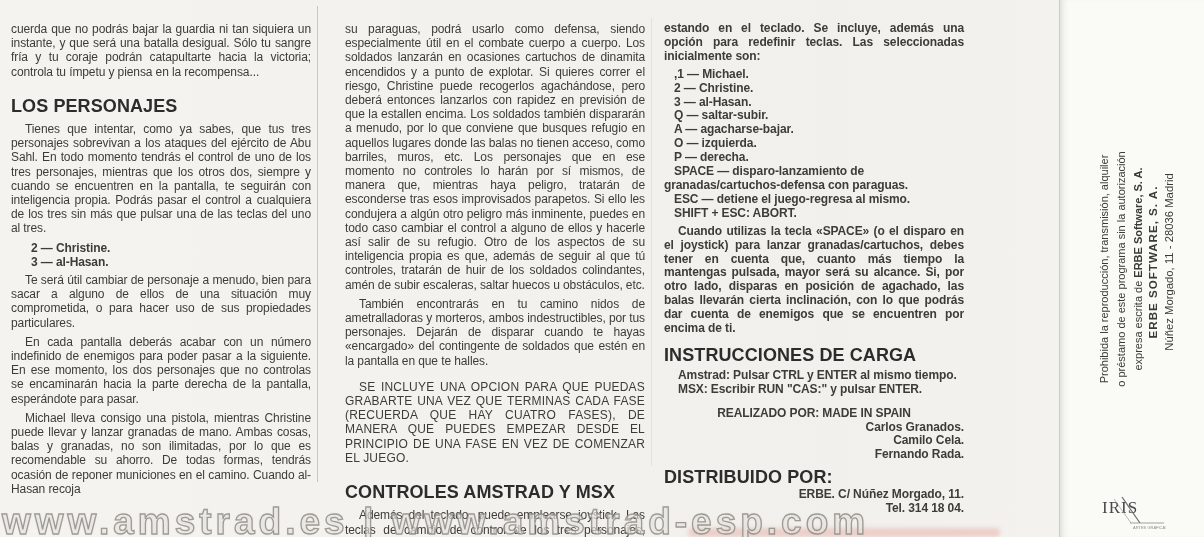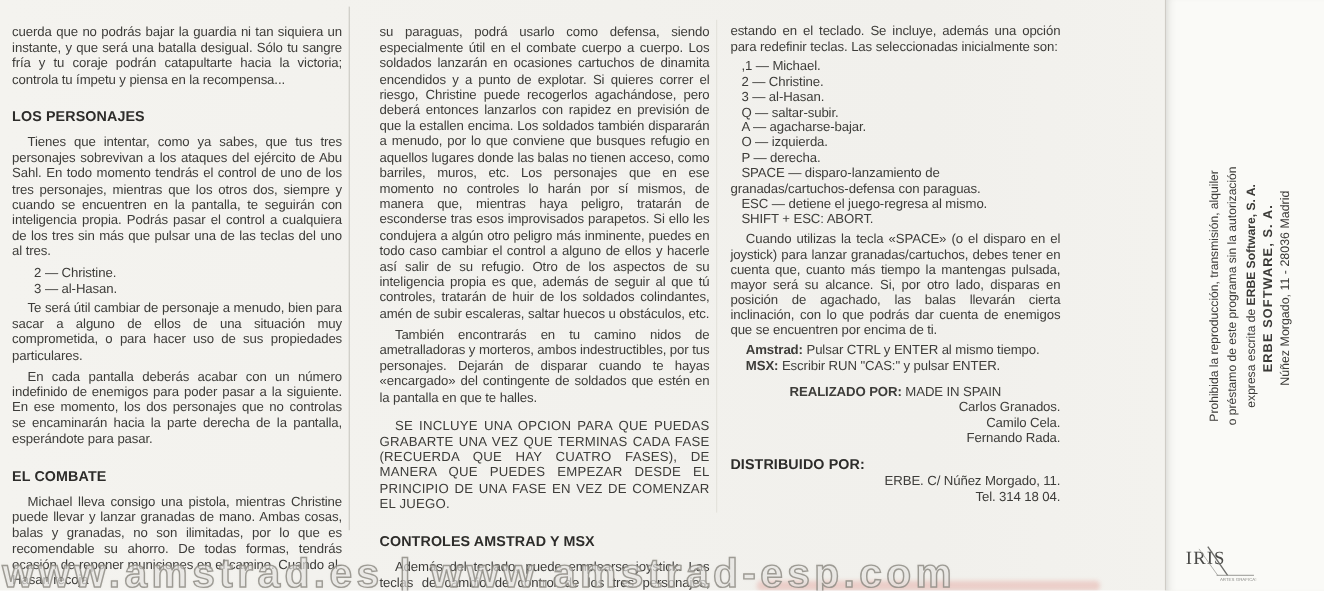--- a/index.html
+++ b/index.html
@@ -4,28 +4,28 @@
 <style>
   html,body{margin:0;padding:0;}
   .sheet{
     position:relative; width:1204px; height:537px; overflow:hidden;
     background:linear-gradient(90deg,#f4f3ef 0%,#f1f0ec 70%,#f3f2ee 88%);
     font-family:"Liberation Sans", sans-serif;
     color:#3d3c39;
   }
   .col{position:absolute; top:22px; width:300px; font-size:12px; line-height:14.2px; letter-spacing:-0.1px; text-align:justify;}
   .col p{margin:0 0 5px;}
-  .col h3{font-size:13px; font-weight:bold; color:#2d2c2a; letter-spacing:0.1px; margin:20px 0 9px; text-align:left;}
+  .col h3{font-size:18px; font-weight:bold; color:#2d2c2a; letter-spacing:0.1px; margin:20px 0 9px; text-align:left;}
   .ind{text-indent:14px;}
   .col1{left:11px;}
   .col2{left:345px;}
   .col3{left:664px; line-height:13.9px;}
-  .col3 p{margin:0 0 4px;}
+  .col3 p{margin:0 0 4px;font-weight:bold;}
   .col3 h3{margin:13px 0 6px;}
-  ul.keys{list-style:none; margin:3px 0 4px; padding:0; text-align:left;}
+  ul.keys{list-style:none; margin:3px 0 4px; padding:0; text-align:left;font-weight:bold;}
   .col1 ul.keys li{text-indent:20px;}
   .col3 ul.keys li{text-indent:10px;}
   .upper{letter-spacing:0.2px; margin-top:12px !important;}
   .load{text-indent:14px; margin:0 !important;}
   .tight{margin:0 !important; text-align:right;}
   .made{margin:10px 0 0 !important; text-align:center;}
   .zigurat{margin:10px 0 0 !important;}
   .distrib{margin:9px 0 3px !important;}
   .vline{position:absolute; width:0;}
   .d1{left:317px; top:6px; height:476px; border-left:1px solid #c9c7c1;}
@@ -39,38 +39,37 @@
   .legal{left:1096px; top:400px; width:262px; height:52px; font-size:11px; line-height:16.8px;}
   .erbe{left:1144px; top:378px; width:232px; height:36px; font-size:11.3px; line-height:17px;}
   .erbe .co{font-weight:bold; font-size:11.6px; letter-spacing:1px;}
   .wm{position:absolute; left:2px; bottom:-6px; white-space:nowrap;
       font-size:37px; font-weight:bold; letter-spacing:4px;
       color:rgba(252,252,250,0.5);
       -webkit-text-stroke:1.3px rgba(138,135,128,0.8);
       text-shadow:0 0 2px rgba(160,156,148,0.35);}
   .smudge{position:absolute; left:688px; bottom:0; width:312px; height:9px;
       background:rgba(222,130,118,0.3); filter:blur(2px); border-radius:4px;}
-  .iris{position:absolute; left:1076px; top:494px;}
+  .iris{position:absolute; left:1100px; top:494px;}
 </style>
 </head>
 <body>
 
 <div class="sheet">
 
   <div class="col col1">
     <p>cuerda que no podrás bajar la guardia ni tan siquiera un instante, y que será una batalla desigual. Sólo tu sangre fría y tu coraje podrán catapultarte hacia la victoria; controla tu ímpetu y piensa en la recompensa...</p>
     <h3>LOS PERSONAJES</h3>
     <p class="ind">Tienes que intentar, como ya sabes, que tus tres personajes sobrevivan a los ataques del ejército de Abu Sahl. En todo momento tendrás el control de uno de los tres personajes, mientras que los otros dos, siempre y cuando se encuentren en la pantalla, te seguirán con inteligencia propia. Podrás pasar el control a cualquiera de los tres sin más que pulsar una de las teclas del uno al tres.</p>
     <ul class="keys">
       <li>2 — Christine.</li>
       <li>3 — al-Hasan.</li>
     </ul>
     <p class="ind">Te será útil cambiar de personaje a menudo, bien para sacar a alguno de ellos de una situación muy comprometida, o para hacer uso de sus propiedades particulares.</p>
     <p class="ind">En cada pantalla deberás acabar con un número indefinido de enemigos para poder pasar a la siguiente. En ese momento, los dos personajes que no controlas se encaminarán hacia la parte derecha de la pantalla, esperándote para pasar.</p>
-    <h3>EL COMBATE</h3>
     <p class="ind">Michael lleva consigo una pistola, mientras Christine puede llevar y lanzar granadas de mano. Ambas cosas, balas y granadas, no son ilimitadas, por lo que es recomendable su ahorro. De todas formas, tendrás ocasión de reponer municiones en el camino. Cuando al-Hasan recoja</p>
   </div>
 
   <div class="vline d1"></div>
 
   <div class="col col2">
     <p>su paraguas, podrá usarlo como defensa, siendo especialmente útil en el combate cuerpo a cuerpo. Los soldados lanzarán en ocasiones cartuchos de dinamita encendidos y a punto de explotar. Si quieres correr el riesgo, Christine puede recogerlos agachándose, pero deberá entonces lanzarlos con rapidez en previsión de que la estallen encima. Los soldados también dispararán a menudo, por lo que conviene que busques refugio en aquellos lugares donde las balas no tienen acceso, como barriles, muros, etc. Los personajes que en ese momento no controles lo harán por sí mismos, de manera que, mientras haya peligro, tratarán de esconderse tras esos improvisados parapetos. Si ello les condujera a algún otro peligro más inminente, puedes en todo caso cambiar el control a alguno de ellos y hacerle así salir de su refugio. Otro de los aspectos de su inteligencia propia es que, además de seguir al que tú controles, tratarán de huir de los soldados colindantes, amén de subir escaleras, saltar huecos u obstáculos, etc.</p>
     <p class="ind">También encontrarás en tu camino nidos de ametralladoras y morteros, ambos indestructibles, por tus personajes. Dejarán de disparar cuando te hayas «encargado» del contingente de soldados que estén en la pantalla en que te halles.</p>
     <p class="ind upper">SE INCLUYE UNA OPCION PARA QUE PUEDAS GRABARTE UNA VEZ QUE TERMINAS CADA FASE (RECUERDA QUE HAY CUATRO FASES), DE MANERA QUE PUEDES EMPEZAR DESDE EL PRINCIPIO DE UNA FASE EN VEZ DE COMENZAR EL JUEGO.</p>
     <h3>CONTROLES AMSTRAD Y MSX</h3>
@@ -87,20 +86,21 @@
       <li>3 — al-Hasan.</li>
       <li>Q — saltar-subir.</li>
       <li>A — agacharse-bajar.</li>
       <li>O — izquierda.</li>
       <li>P — derecha.</li>
       <li>SPACE — disparo-lanzamiento de granadas/cartuchos-defensa con paraguas.</li>
       <li>ESC — detiene el juego-regresa al mismo.</li>
       <li>SHIFT + ESC: ABORT.</li>
     </ul>
     <p class="ind">Cuando utilizas la tecla «SPACE» (o el disparo en el joystick) para lanzar granadas/cartuchos, debes tener en cuenta que, cuanto más tiempo la mantengas pulsada, mayor será su alcance. Si, por otro lado, disparas en posición de agachado, las balas llevarán cierta inclinación, con lo que podrás dar cuenta de enemigos que se encuentren por encima de ti.</p>
+    <h3>INSTRUCCIONES DE CARGA</h3>
     <p class="load"><b>Amstrad:</b><span> Pulsar CTRL y ENTER al mismo tiempo.</span></p>
     <p class="load"><b>MSX:</b><span> Escribir RUN "CAS:" y pulsar ENTER.</span></p>
     <p class="made"><b>REALIZADO POR:</b><span> MADE IN SPAIN</span></p>
     <p class="tight">Carlos Granados.</p>
     <p class="tight">Camilo Cela.</p>
     <p class="tight">Fernando Rada.</p>
     <h3 class="distrib">DISTRIBUIDO POR:</h3>
     <p class="tight">ERBE. C/ Núñez Morgado, 11.</p>
     <p class="tight">Tel. 314 18 04.</p>
   </div>

